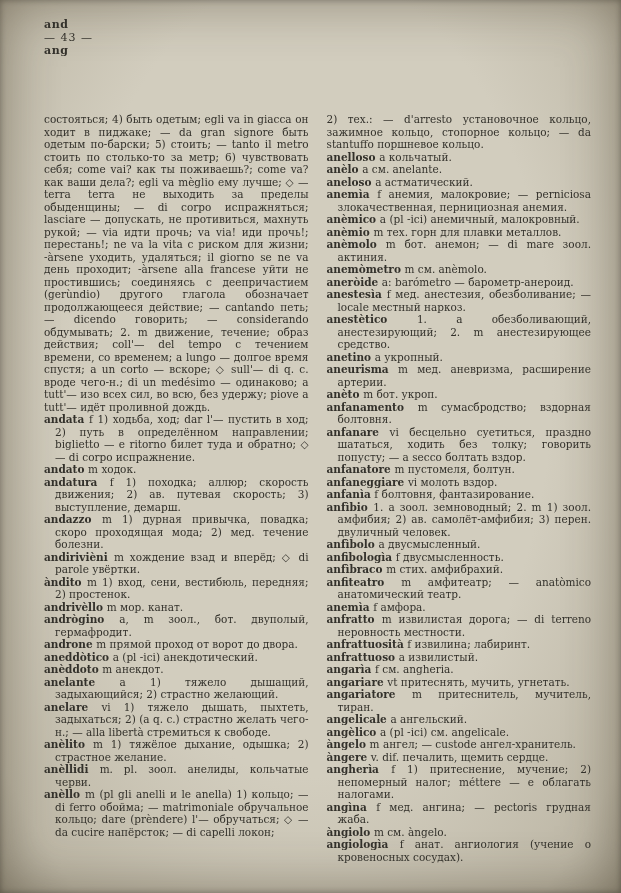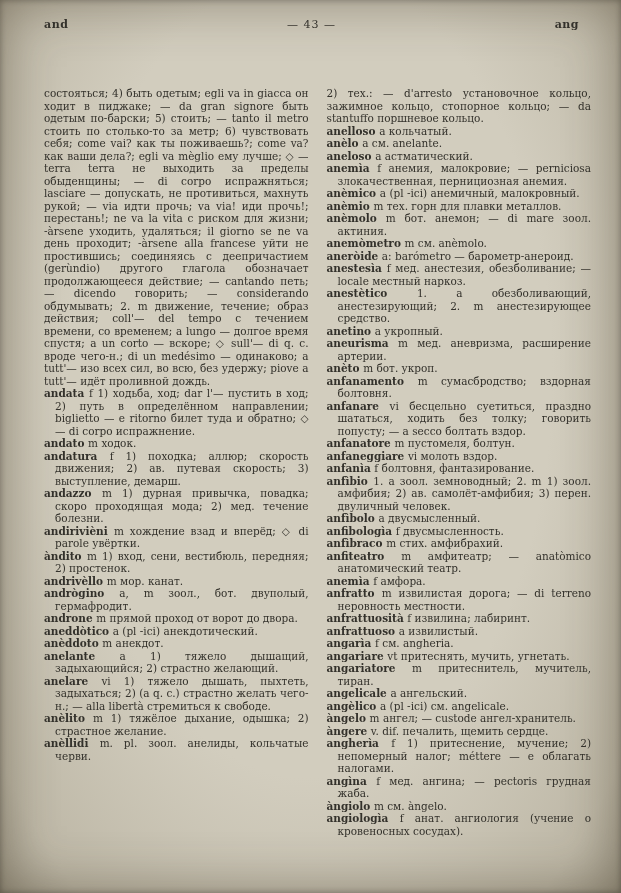--- a/index.html
+++ b/index.html
@@ -11,20 +11,21 @@
     box-shadow:inset 0 0 55px rgba(55,45,25,.45), inset 0 0 6px rgba(0,0,0,.35);
     overflow:hidden;
     font-family:"DejaVu Serif", serif;
     color:#33312b;
     box-sizing:border-box;
   }
   .header{
     display:flex;justify-content:space-between;align-items:baseline;
     padding:18px 42px 6px 44px;
     font-size:11px;
+    flex-direction:column;
   }
   .guide{font-weight:bold;letter-spacing:.5px;}
   .pagenum{font-weight:normal;letter-spacing:1px;}
   .columns{
     display:flex;gap:18px;
     padding:2px 30px 0 44px;
   }
   .col{
     flex:1;min-width:0;
     font-size:10.5px;
@@ -55,20 +56,21 @@
         <p class="entry"><span class="head">àndito </span>m 1) вход, сени, вестибюль, передняя; 2) простенок.</p>
         <p class="entry"><span class="head">andrivèllo </span>m мор. канат.</p>
         <p class="entry"><span class="head">andrògino </span>a, m зоол., бот. двуполый, гермафродит.</p>
         <p class="entry"><span class="head">androne </span>m прямой проход от ворот до двора.</p>
         <p class="entry"><span class="head">aneddòtico </span>a (pl -ici) анекдотический.</p>
         <p class="entry"><span class="head">anèddoto </span>m анекдот.</p>
         <p class="entry"><span class="head">anelante </span>a 1) тяжело дышащий, задыхающийся; 2) страстно желающий.</p>
         <p class="entry"><span class="head">anelare </span>vi 1) тяжело дышать, пыхтеть, задыхаться; 2) (a q. c.) страстно желать чего-н.; — alla libertà стремиться к свободе.</p>
         <p class="entry"><span class="head">anèlito </span>m 1) тяжёлое дыхание, одышка; 2) страстное желание.</p>
         <p class="entry"><span class="head">anèllidi </span>m. pl. зоол. анелиды, кольчатые черви.</p>
+        <p class="entry"><span class="head">anèllo </span>m (pl gli anelli и le anella) 1) кольцо; — di ferro обойма; — matrimoniale обручальное кольцо; dare (prèndere) l'— обручаться; ◇ — da cucire напёрсток; — di capelli локон;</p>
       </div>
     <div class="col">
         <p class="entry cont">2) тех.: — d'arresto установочное кольцо, зажимное кольцо, стопорное кольцо; — da stantuffo поршневое кольцо.</p>
         <p class="entry"><span class="head">anelloso </span>a кольчатый.</p>
         <p class="entry"><span class="head">anèlo </span>a см. anelante.</p>
         <p class="entry"><span class="head">aneloso </span>a астматический.</p>
         <p class="entry"><span class="head">anemìa </span>f анемия, малокровие; — perniciosa злокачественная, пернициозная анемия.</p>
         <p class="entry"><span class="head">anèmico </span>a (pl -ici) анемичный, малокровный.</p>
         <p class="entry"><span class="head">anèmio </span>m тех. горн для плавки металлов.</p>
         <p class="entry"><span class="head">anèmolo </span>m бот. анемон; — di mare зоол. актиния.</p>

